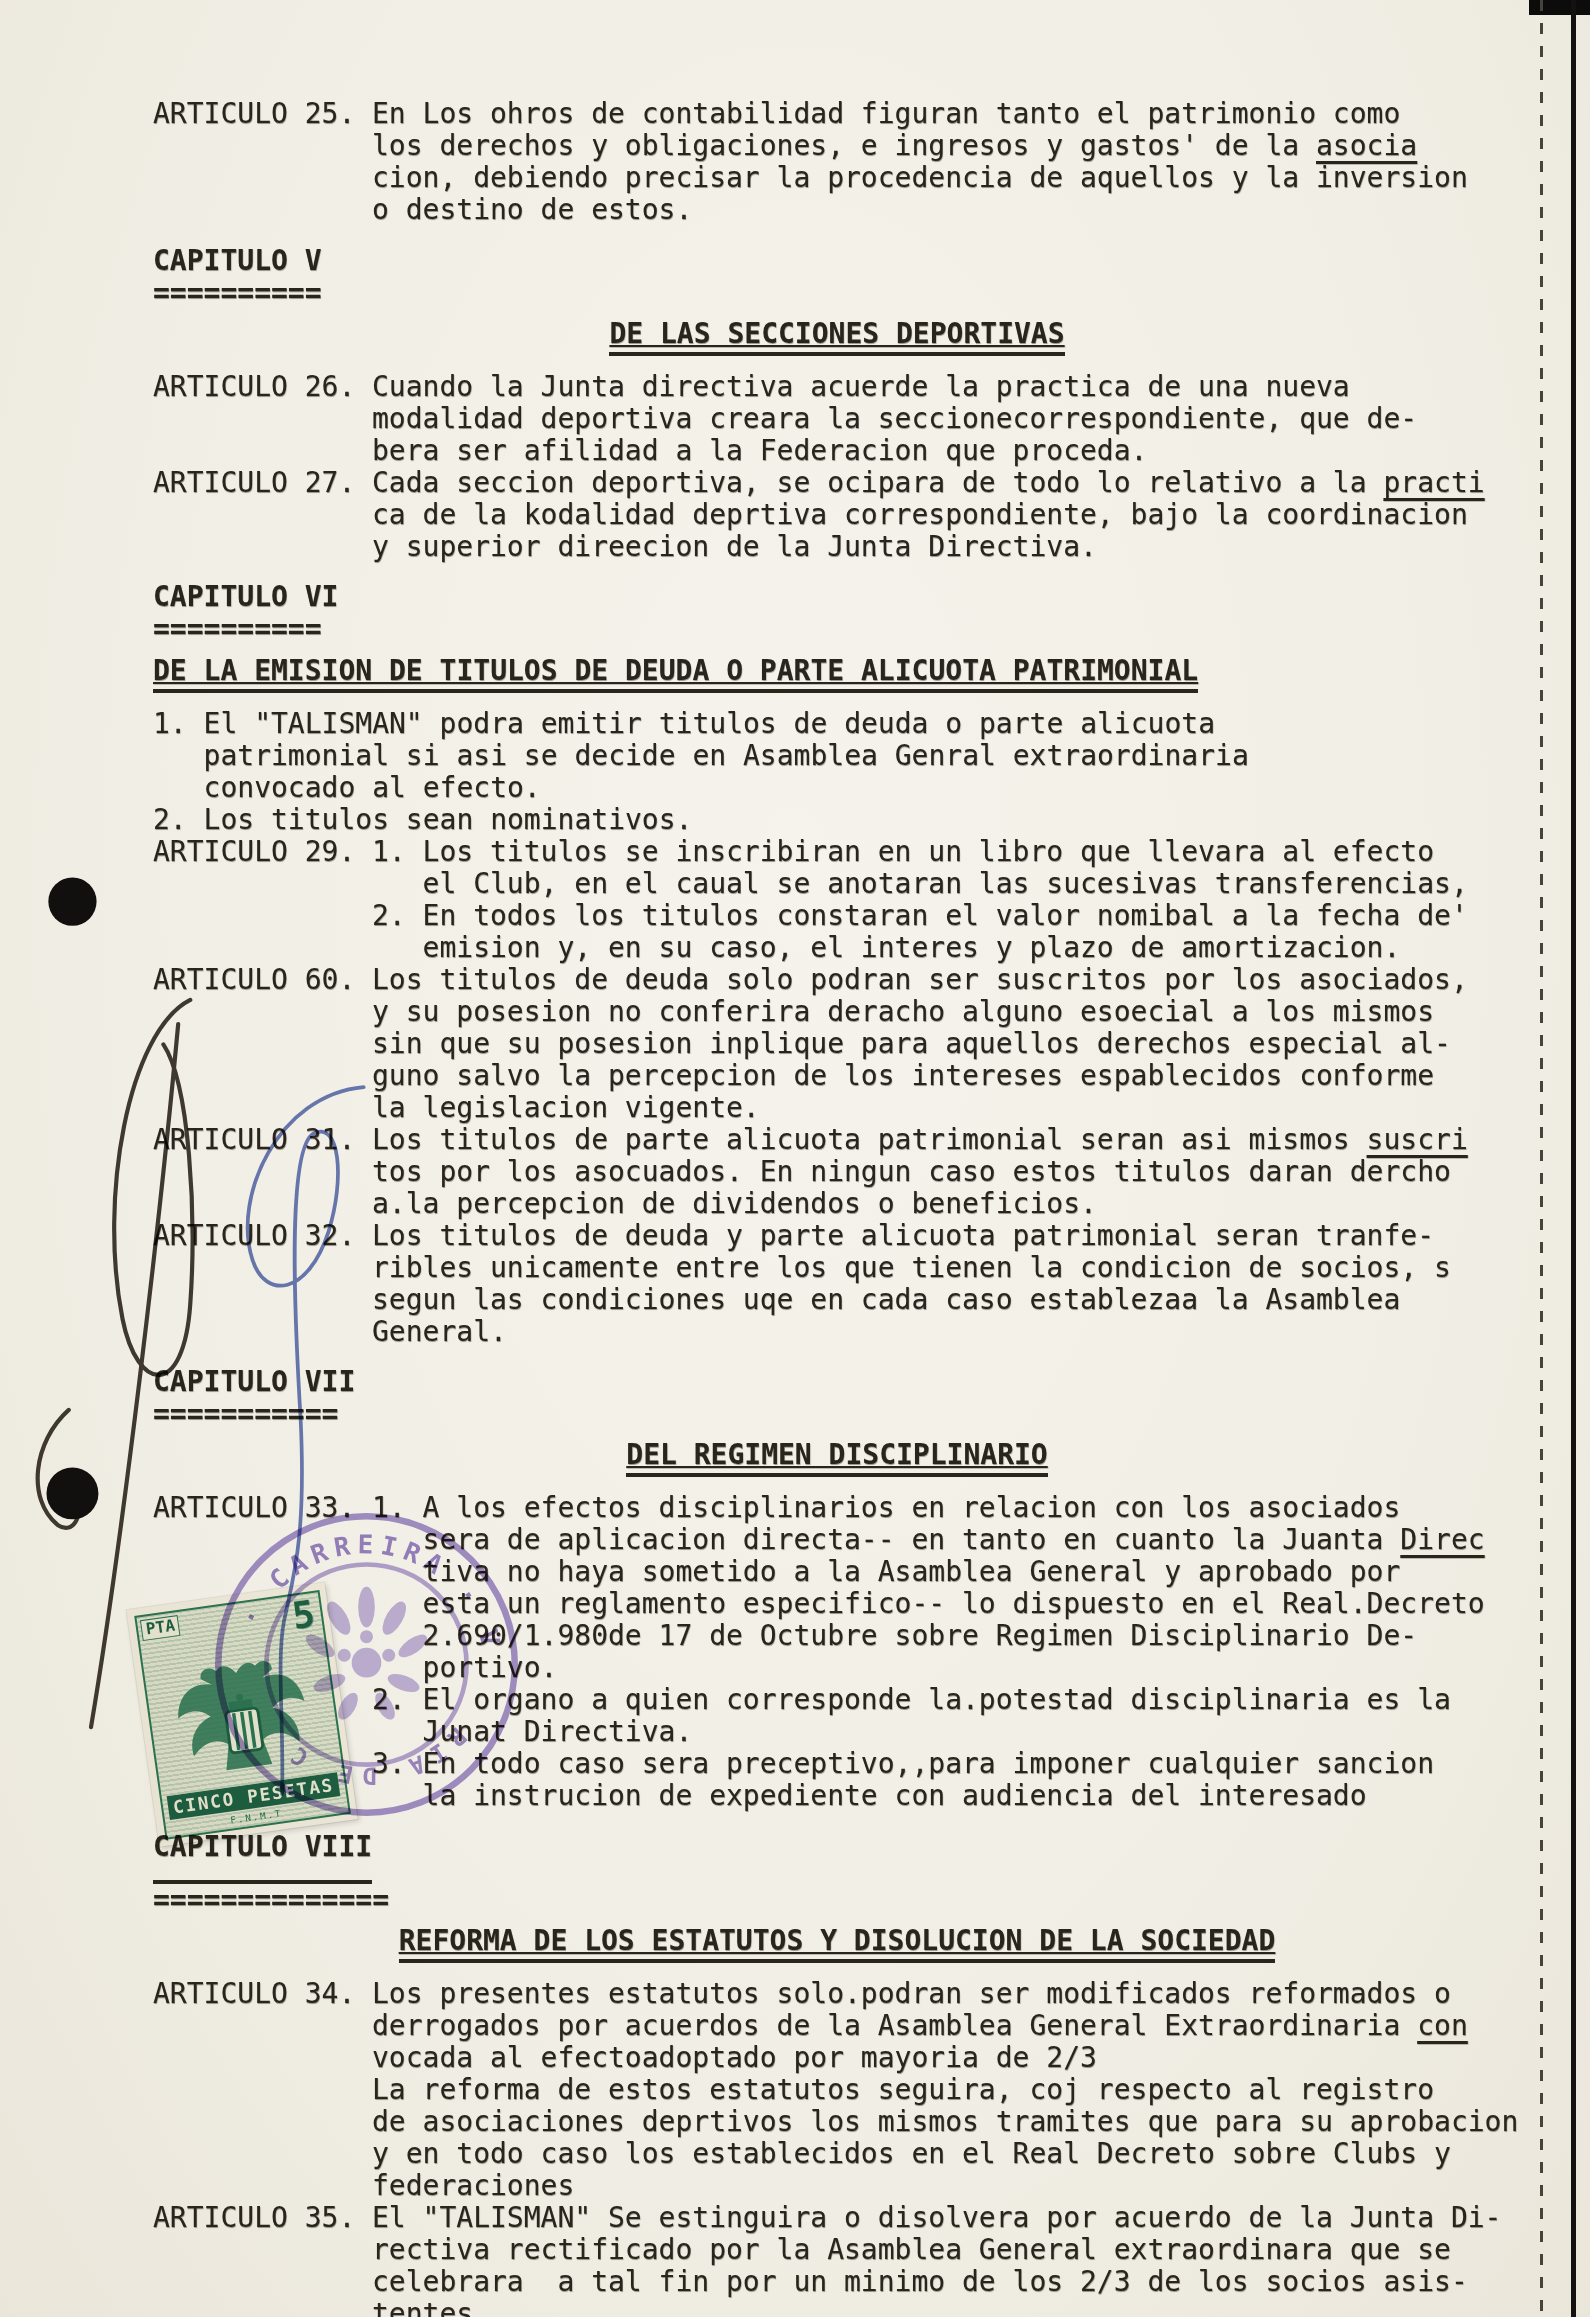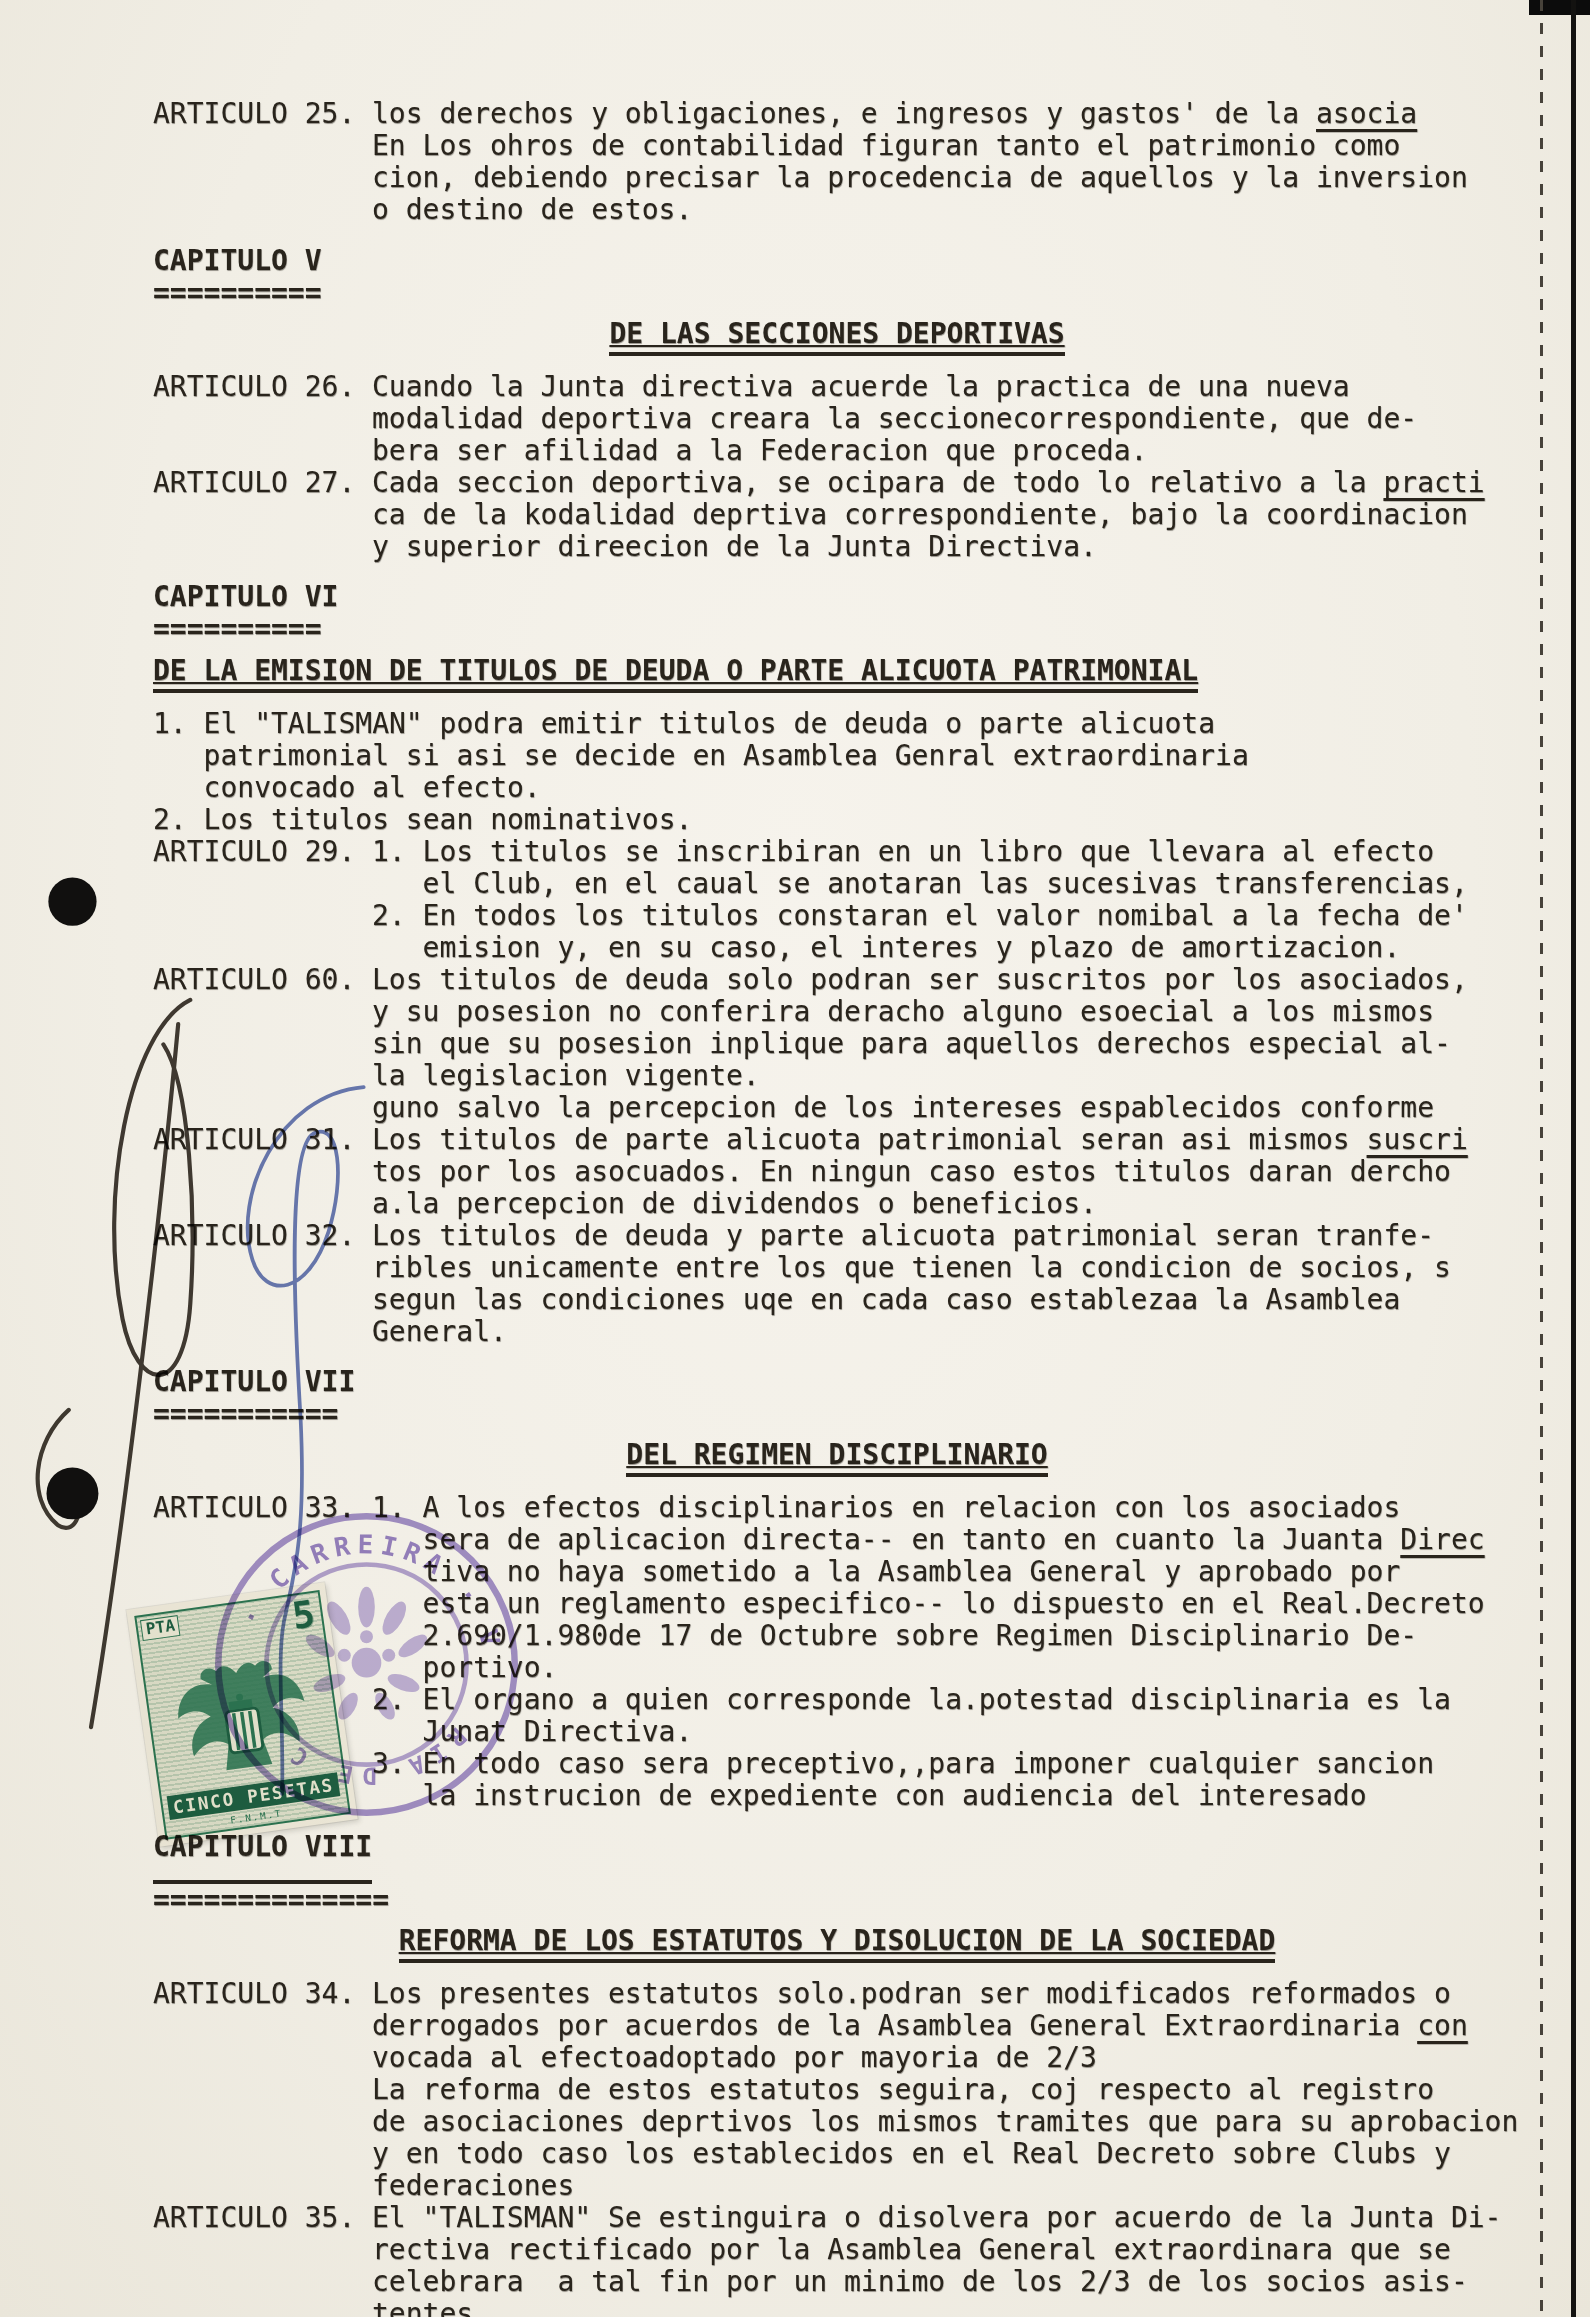--- a/index.html
+++ b/index.html
@@ -74,22 +74,22 @@
 </style>
 </head>
 <body>
 
 <div class="page">
 
   <div class="docbody" id="doc-body">
       <div class="article">
         <div class="label">ARTICULO 25.</div>
         <div class="content">
+          <div class="line">En Los ohros de contabilidad figuran tanto el patrimonio como</div>
           <div class="line"><span>los derechos y obligaciones, e ingresos y gastos' de la </span><span class="u-tail">asocia</span></div>
-          <div class="line">En Los ohros de contabilidad figuran tanto el patrimonio como</div>
           <div class="line">cion, debiendo precisar la procedencia de aquellos y la inversion</div>
           <div class="line">o destino de estos.</div>
         </div>
       </div>
       <div class="chapter">
         <div class="ctitle"><span>CAPITULO V</span></div>
         <div class="crule">==========</div>
       </div>
       <div class="section center"><span class="stitle">DE LAS SECCIONES DEPORTIVAS</span></div>
       <div class="article">
@@ -129,22 +129,22 @@
           <div class="line">2. En todos los titulos constaran el valor nomibal a la fecha de'</div>
           <div class="line">   emision y, en su caso, el interes y plazo de amortizacion.</div>
         </div>
       </div>
       <div class="article">
         <div class="label">ARTICULO 60.</div>
         <div class="content">
           <div class="line">Los titulos de deuda solo podran ser suscritos por los asociados,</div>
           <div class="line">y su posesion no conferira deracho alguno esoecial a los mismos</div>
           <div class="line">sin que su posesion inplique para aquellos derechos especial al-</div>
+          <div class="line">guno salvo la percepcion de los intereses espablecidos conforme</div>
           <div class="line">la legislacion vigente.</div>
-          <div class="line">guno salvo la percepcion de los intereses espablecidos conforme</div>
         </div>
       </div>
       <div class="article">
         <div class="label">ARTICULO 31.</div>
         <div class="content">
           <div class="line"><span>Los titulos de parte alicuota patrimonial seran asi mismos </span><span class="u-tail">suscri</span></div>
           <div class="line">tos por los asocuados. En ningun caso estos titulos daran dercho</div>
           <div class="line">a.la percepcion de dividendos o beneficios.</div>
         </div>
       </div>

